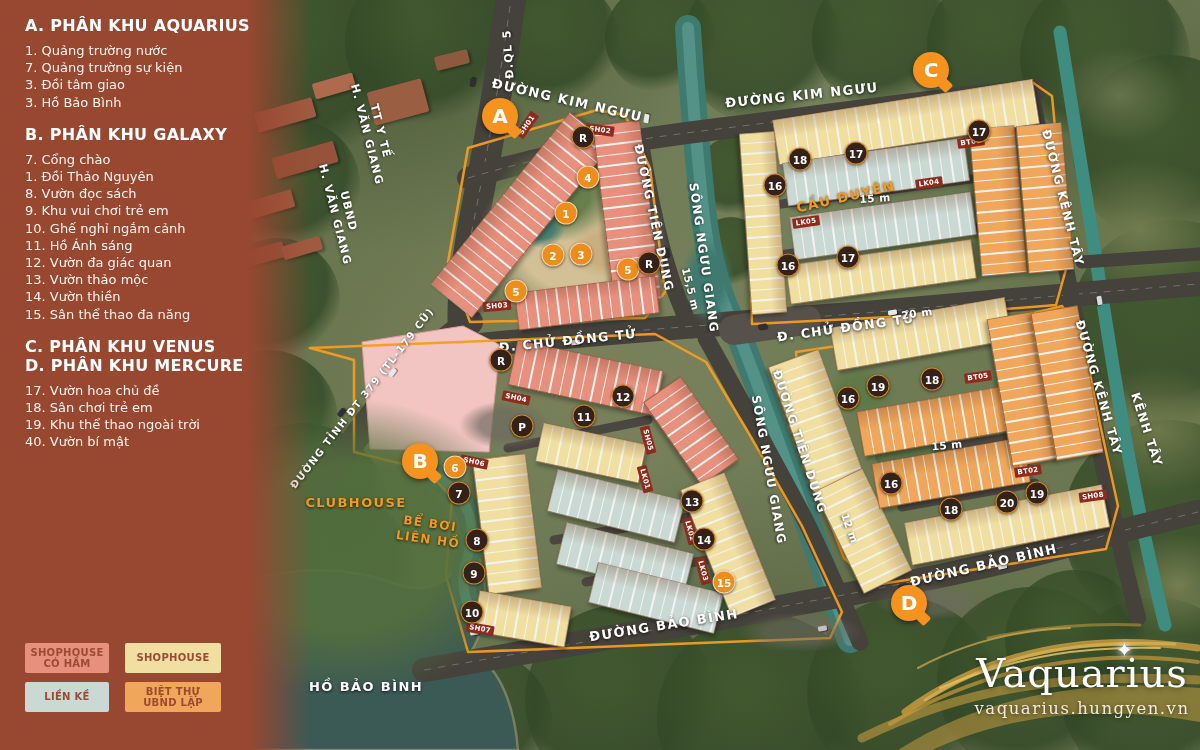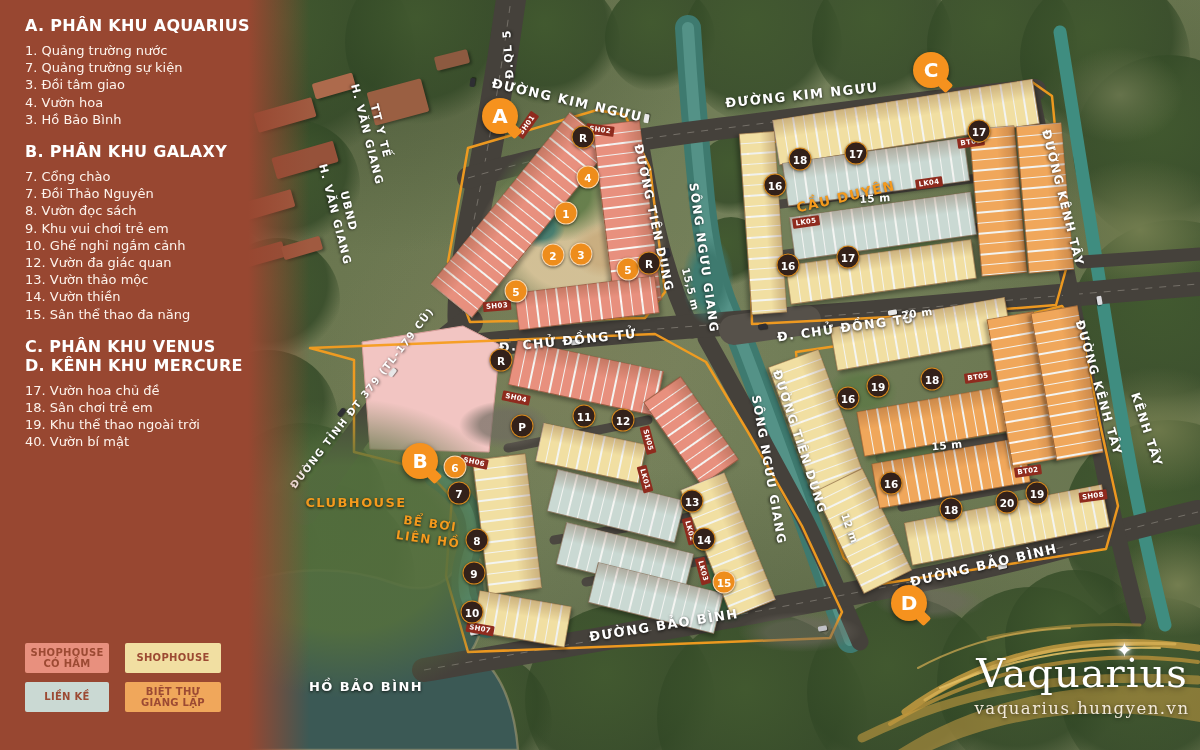--- a/index.html
+++ b/index.html
@@ -255,21 +255,21 @@
         <div class="nmark o" style="left: 581px; top: 254px;">3</div>
         <div class="nmark o" style="left: 588px; top: 177px;">4</div>
         <div class="nmark o" style="left: 628px; top: 269px;">5</div>
         <div class="nmark o" style="left: 516px; top: 291px;">5</div>
         <div class="nmark o" style="left: 455px; top: 467px;">6</div>
         <div class="nmark d" style="left: 459px; top: 493px;">7</div>
         <div class="nmark d" style="left: 477px; top: 540px;">8</div>
         <div class="nmark d" style="left: 474px; top: 573px;">9</div>
         <div class="nmark d" style="left: 472px; top: 612px;">10</div>
         <div class="nmark d" style="left: 584px; top: 416px;">11</div>
-        <div class="nmark d" style="left: 623px; top: 420px;">12</div>
+        <div class="nmark d" style="left: 623px; top: 396px;">12</div>
         <div class="nmark d" style="left: 692px; top: 501px;">13</div>
         <div class="nmark d" style="left: 704px; top: 539px;">14</div>
         <div class="nmark o" style="left: 724px; top: 582px;">15</div>
         <div class="nmark d" style="left: 775px; top: 185px;">16</div>
         <div class="nmark d" style="left: 788px; top: 265px;">16</div>
         <div class="nmark d" style="left: 848px; top: 398px;">16</div>
         <div class="nmark d" style="left: 891px; top: 483px;">16</div>
         <div class="nmark d" style="left: 979px; top: 131px;">17</div>
         <div class="nmark d" style="left: 856px; top: 153px;">17</div>
         <div class="nmark d" style="left: 848px; top: 257px;">17</div>
@@ -295,51 +295,51 @@
     </div>
   </div>
   <aside class="sidebar">
     <div id="sections">
         <div class="section">
           <div class="sec-title">A. PHÂN KHU AQUARIUS</div>
           <div class="sec-items">
             <div class="sec-item">1. Quảng trường nước</div>
             <div class="sec-item">7. Quảng trường sự kiện</div>
             <div class="sec-item">3. Đồi tâm giao</div>
-            <div class="sec-item">4. Vườn hoa</div>
             <div class="sec-item">3. Hồ Bảo Bình</div>
           </div>
         </div>
         <div class="section">
           <div class="sec-title">B. PHÂN KHU GALAXY</div>
           <div class="sec-items">
             <div class="sec-item">7. Cổng chào</div>
-            <div class="sec-item">7. Đồi Thảo Nguyên</div>
+            <div class="sec-item">1. Đồi Thảo Nguyên</div>
             <div class="sec-item">8. Vườn đọc sách</div>
             <div class="sec-item">9. Khu vui chơi trẻ em</div>
             <div class="sec-item">10. Ghế nghỉ ngắm cảnh</div>
+            <div class="sec-item">11. Hồ Ánh sáng</div>
             <div class="sec-item">12. Vườn đa giác quan</div>
             <div class="sec-item">13. Vườn thảo mộc</div>
             <div class="sec-item">14. Vườn thiền</div>
             <div class="sec-item">15. Sân thể thao đa năng</div>
           </div>
         </div>
         <div class="section">
           <div class="sec-title">C. PHÂN KHU VENUS</div>
-          <div class="sec-title">D. KÊNH KHU MERCURE</div>
+          <div class="sec-title">D. PHÂN KHU MERCURE</div>
           <div class="sec-items">
             <div class="sec-item">17. Vườn hoa chủ đề</div>
             <div class="sec-item">18. Sân chơi trẻ em</div>
             <div class="sec-item">19. Khu thể thao ngoài trời</div>
             <div class="sec-item">40. Vườn bí mật</div>
           </div>
         </div>
       </div>
     <div id="legend">
         <div class="swatch" style="background: rgb(232, 144, 126);">SHOPHOUSE
 CÓ HẦM</div>
         <div class="swatch" style="background: rgb(241, 223, 162);">SHOPHOUSE</div>
         <div class="swatch" style="background: rgb(202, 217, 211);">LIỀN KỀ</div>
         <div class="swatch" style="background: rgb(240, 167, 91);">BIỆT THỰ
-GIANG LẬP</div>
+UBND LẬP</div>
       </div>
   </aside>
 </div>
 
 </body></html>

